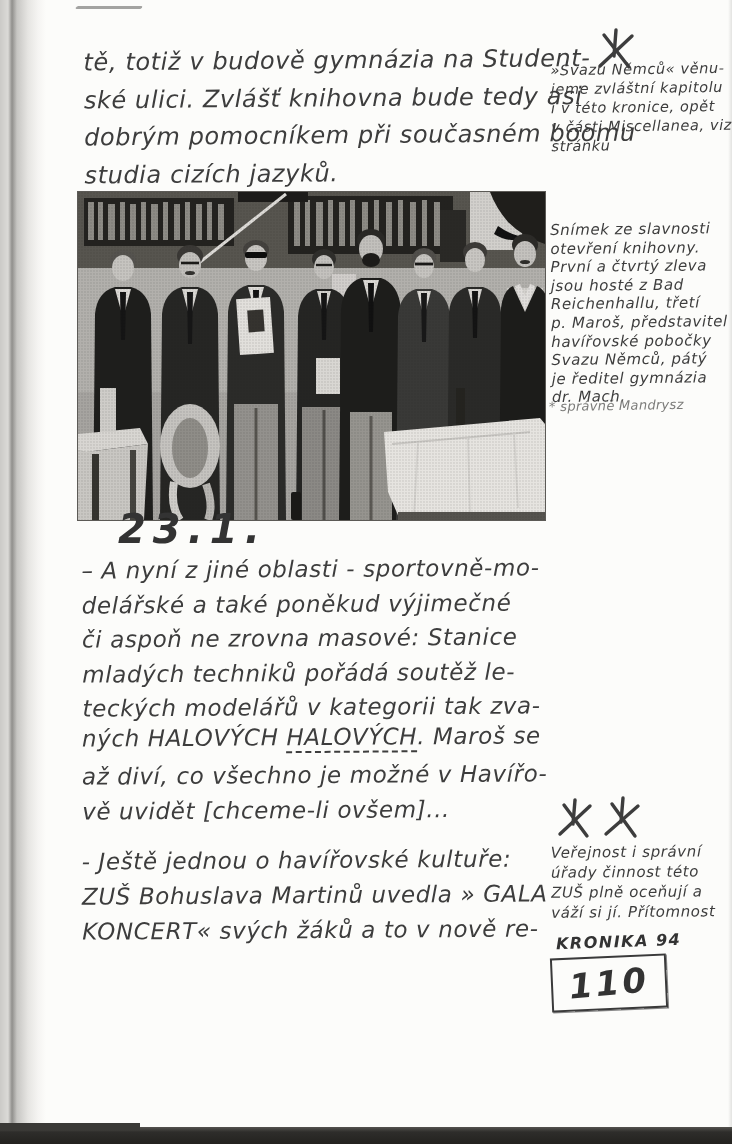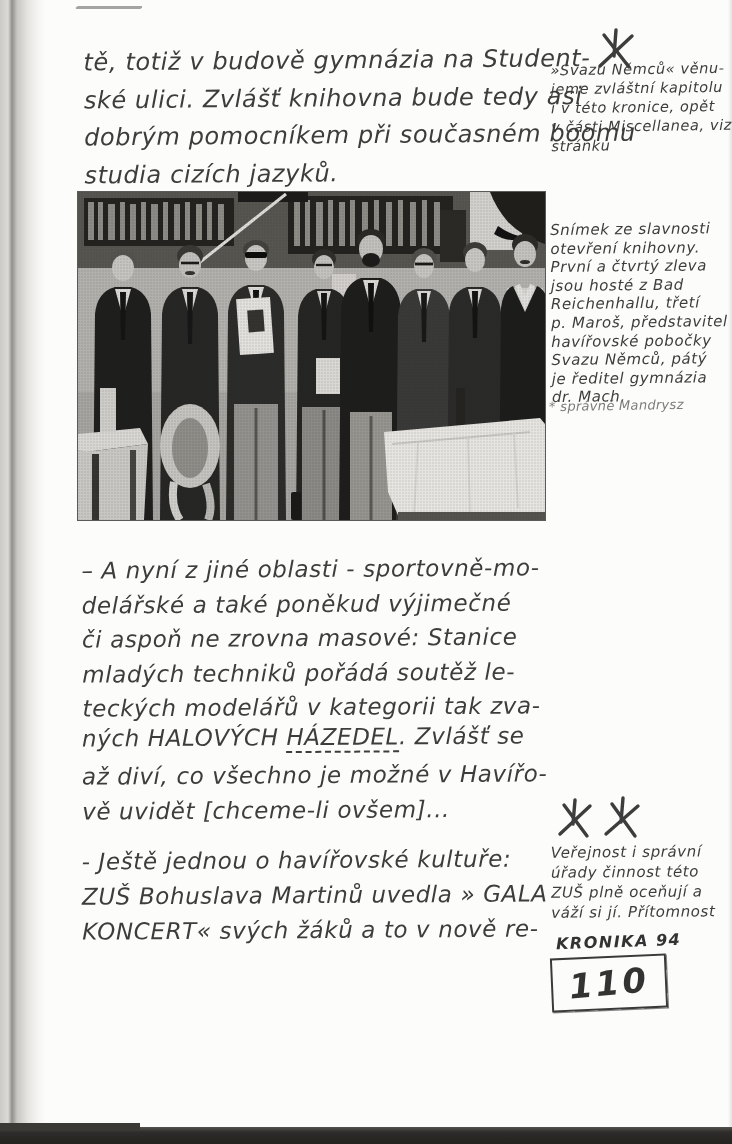--- a/index.html
+++ b/index.html
@@ -287,29 +287,30 @@
       <div>jsou hosté z Bad</div>
       <div>Reichenhallu, třetí</div>
       <div>p. Maroš, představitel *</div>
       <div>havířovské pobočky</div>
       <div>Svazu Němců, pátý</div>
       <div>je ředitel gymnázia</div>
       <div>dr. Mach.</div>
     </div>
   <div class="correction hand">* správně Mandrysz</div>
 
+  <div class="date-heading heading-231 hand">23.1.</div>
   <div class="entry1-a entry-lines hand">
       <div>– A nyní z jiné oblasti - sportovně-mo-</div>
       <div>delářské a také poněkud výjimečné</div>
       <div>či aspoň ne zrovna masové: Stanice</div>
       <div>mladých techniků pořádá soutěž le-</div>
       <div>teckých modelářů v kategorii tak zva-</div>
     </div>
   <div class="entry1-hline hand">
-    <span>ných HALOVÝCH </span><span class="underlined">HÁZEDEL</span><span>. Zvlášť se</span>
+    <span>ných HALOVÝCH </span><span class="underlined">HALOVÝCH</span><span>. Maroš se</span>
   </div>
   <div class="entry1-b entry-lines hand">
       <div>až diví, co všechno je možné v Havířo-</div>
       <div>vě uvidět [chceme-li ovšem]...</div>
     </div>
 
   <div class="entry2-lines hand">
       <div>- Ještě jednou o havířovské kultuře:</div>
       <div>ZUŠ Bohuslava Martinů uvedla » GALA</div>
       <div>KONCERT« svých žáků a to v nově re-</div>

